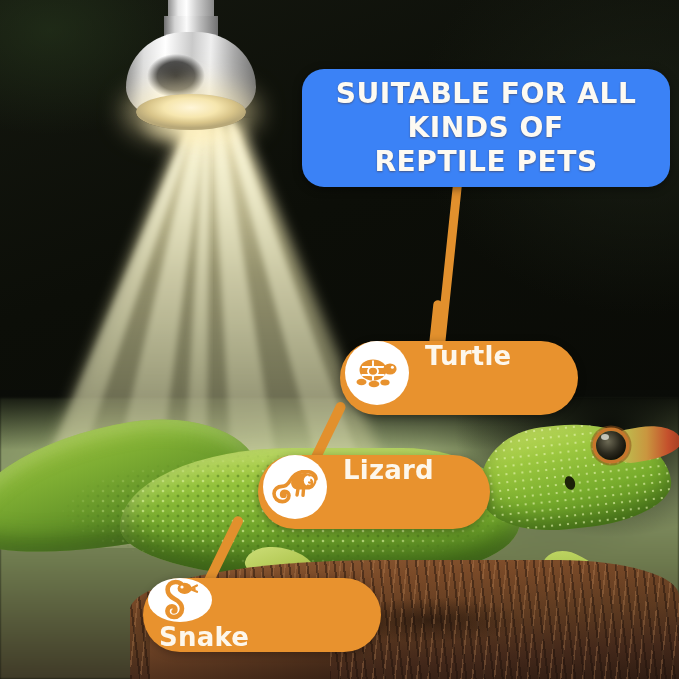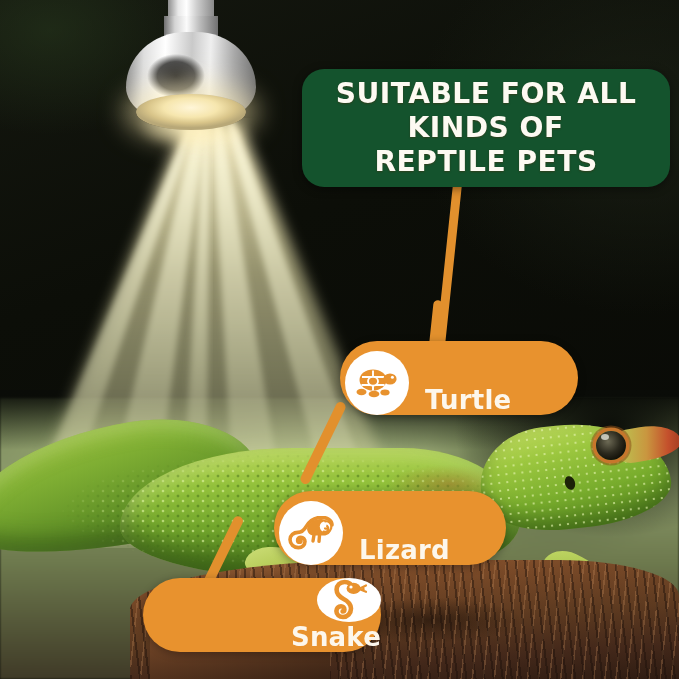--- a/index.html
+++ b/index.html
@@ -202,21 +202,21 @@
   }
   .conn-3 { 
     left: 215px; top: 512px; width: 10px; height: 92px;
     border-radius: 6px; transform: rotate(26deg);
   }
 
   
   .banner {
     position: absolute;
     left: 302px; top: 69px; width: 368px; height: 118px;
-    background: #14532d;
+    background: #3b82f6;
     border-radius: 22px;
     box-shadow: 0 2px 10px rgba(0,0,0,0.45);
     display: flex; flex-direction: column;
     align-items: center; justify-content: center;
     padding: 3px 14px; box-sizing: border-box;
   }
   .banner-line {
     color: #fdfaf2;
     font-family: "DejaVu Sans", "Liberation Sans", sans-serif;
     font-weight: 700;
@@ -228,41 +228,41 @@
     text-shadow: 0 1px 2px rgba(80,40,8,0.45);
     transform: scaleX(0.97);
   }
 
   
   .badge {
     position: absolute;
     height: 74px;
     background: #e8922e;
     border-radius: 40px;
-    display: flex; align-items: flex-end;
+    display: flex; align-items: flex-start;
     box-shadow: 0 2px 8px rgba(0,0,0,0.32);
   }
   .badge-icon-circle {
     width: 64px; height: 64px; min-width: 64px;
     margin-left: 5px;
     background: #ffffff;
     border-radius: 50%;
     display: flex; align-items: center; justify-content: center;
   }
   .badge-label {
     color: #fdf7ec;
     font-family: "DejaVu Sans", "Liberation Sans", sans-serif;
     font-weight: 700;
     font-size: 26px;
     letter-spacing: 0.2px;
     margin-left: 16px;
     white-space: nowrap;
   }
   .badge-turtle { left: 340px; top: 341px; width: 238px; }
-  .badge-lizard { left: 274px; top: 455px; width: 232px; margin-top: 36px; }
+  .badge-lizard { left: 258px; top: 455px; width: 232px; }
   .badge-snake  { left: 143px; top: 578px; width: 238px; flex-direction: column; }
 </style>
 </head>
 <body>
 
 <div id="stage">
 
   <div class="bg-dark"></div>
   <div class="bg-nature"></div>
   <div class="bg-nature-fade"></div>

